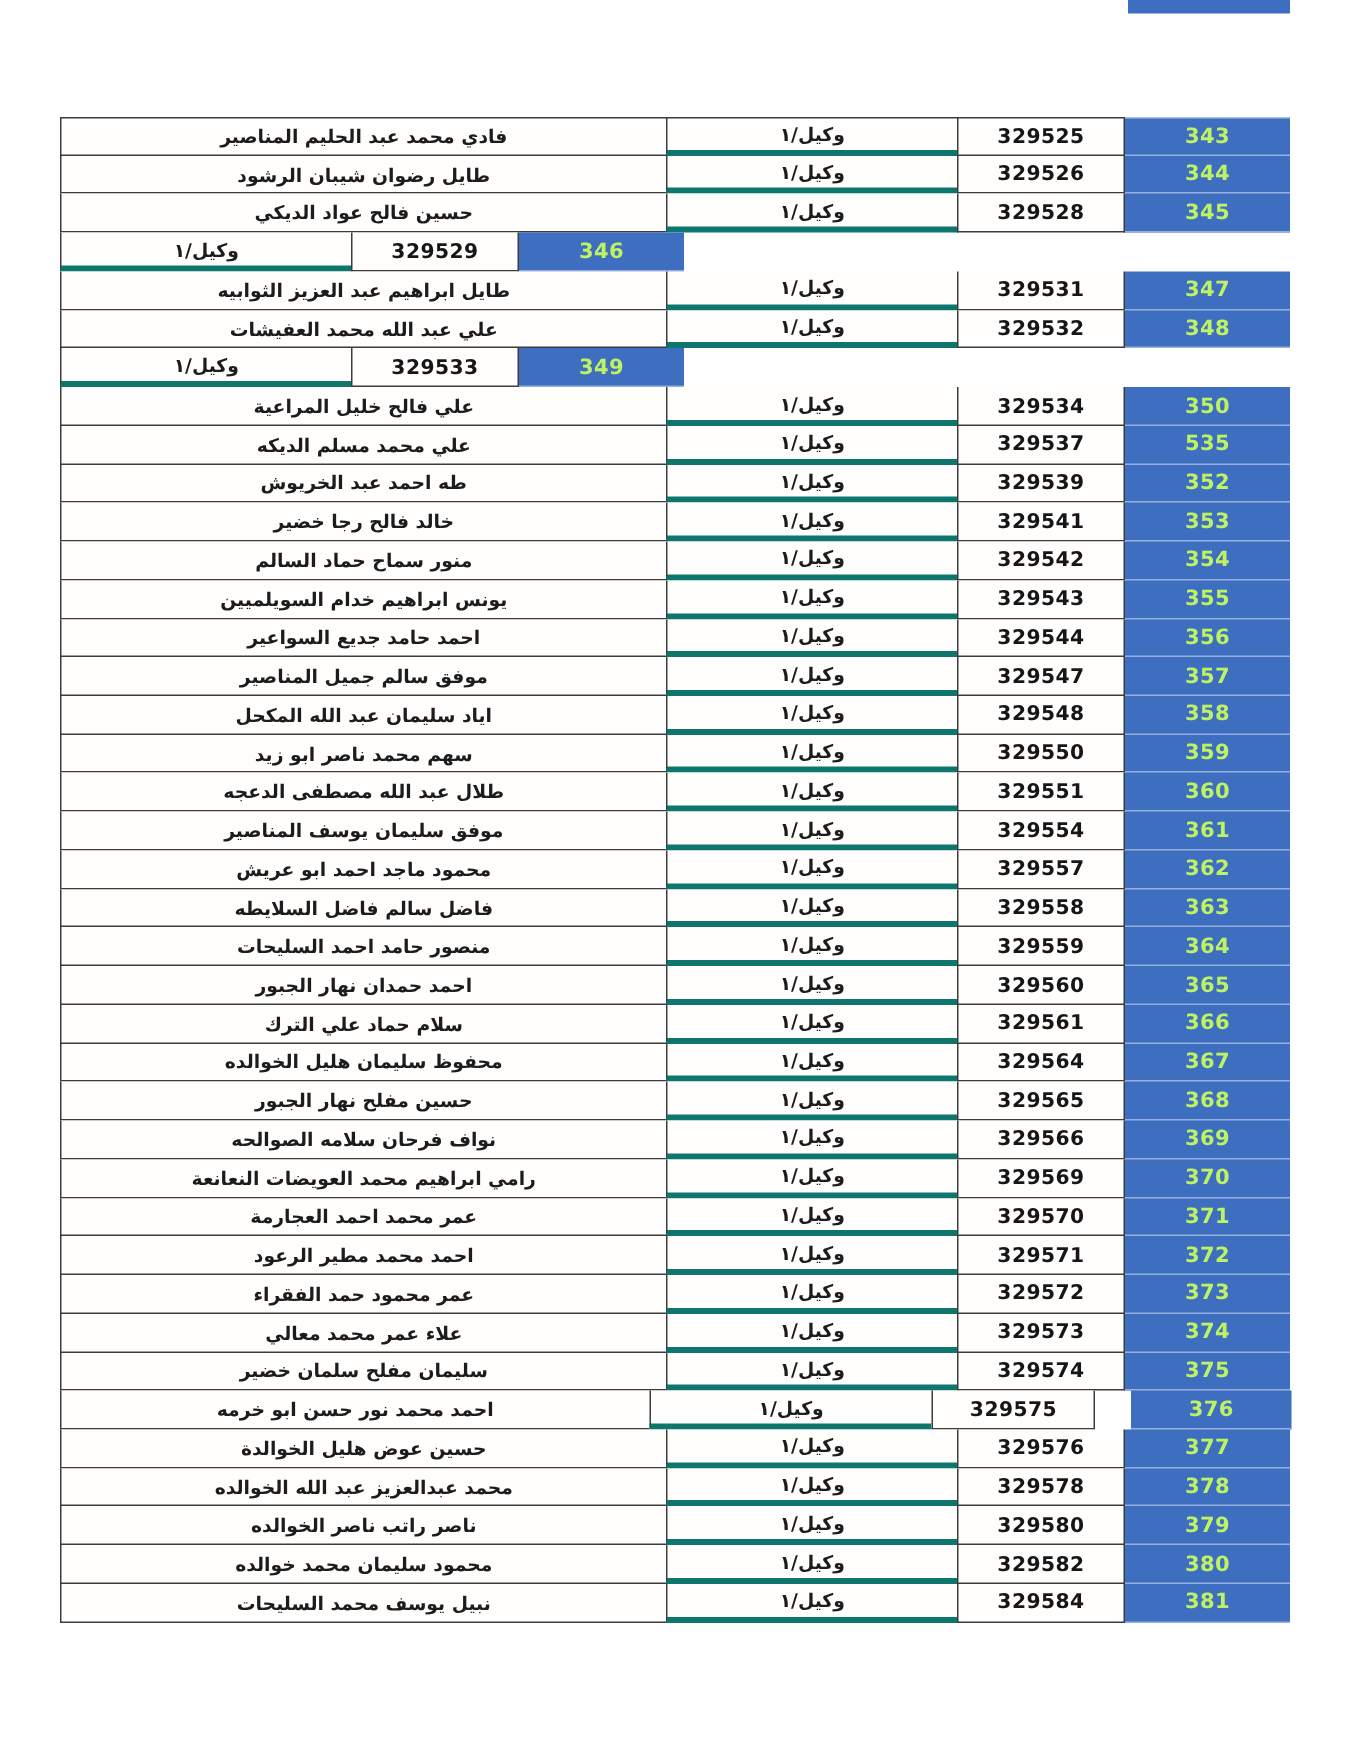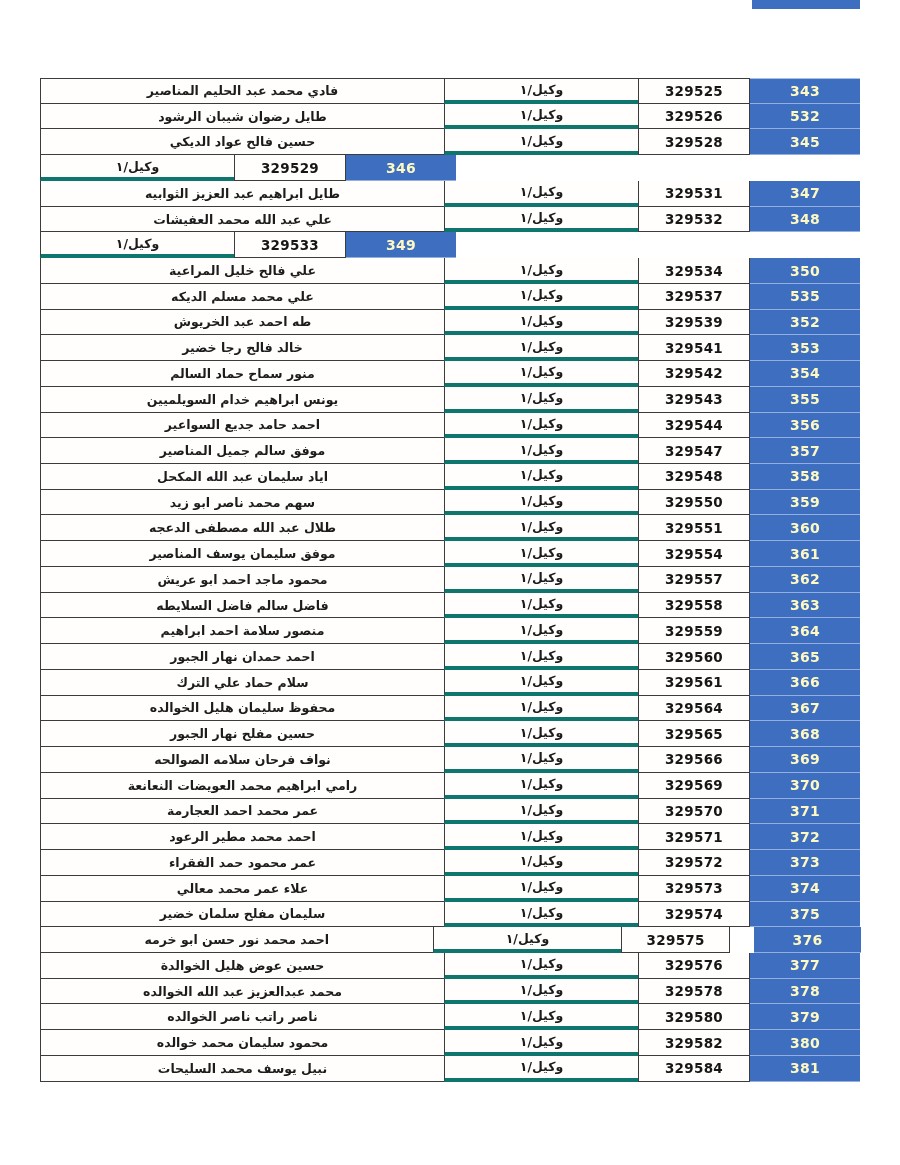--- a/index.html
+++ b/index.html
@@ -56,21 +56,21 @@
     border-left:1px solid #3c3c3c;
     border-right:1px solid #3c3c3c;
     border-bottom:1px solid #3c3c3c;
     background:#fffefd;
     font-weight:bold;font-size:13.5px;color:#161616;
     letter-spacing:0.3px;
   }
   .c-seq{
     width:110px;
     border-bottom:1px solid #94afdd;
-    font-weight:bold;font-size:14px;color:#fef9c3;
+    font-weight:bold;font-size:14px;color:#bef264;
     letter-spacing:0.3px;
   }
   .row.first .c-name,
   .row.first .c-rank,
   .row.first .c-id{
     border-top:1.5px solid #3c3c3c;
   }
   .row.first .c-seq{
     border-top:1.5px solid #a9c0e6;
   }
@@ -84,21 +84,21 @@
       <div class="row first">
         <div class="cell c-name">فادي محمد عبد الحليم المناصير</div>
         <div class="cell c-rank">وكيل/١</div>
         <div class="cell c-id">329525</div>
         <div class="cell c-seq" style="background: rgb(61, 110, 191);">343</div>
       </div>
       <div class="row">
         <div class="cell c-name">طايل رضوان شيبان الرشود</div>
         <div class="cell c-rank">وكيل/١</div>
         <div class="cell c-id">329526</div>
-        <div class="cell c-seq" style="background: rgb(61, 110, 191);">532</div>
+        <div class="cell c-seq" style="background: rgb(61, 110, 191);">344</div>
       </div>
       <div class="row">
         <div class="cell c-name">حسين فالح عواد الديكي</div>
         <div class="cell c-rank">وكيل/١</div>
         <div class="cell c-id">329528</div>
         <div class="cell c-seq" style="background: rgb(61, 110, 191);">345</div>
       </div>
       <div class="row">
         <div class="cell c-rank">وكيل/١</div>
         <div class="cell c-id">329529</div>
@@ -199,21 +199,21 @@
         <div class="cell c-id">329557</div>
         <div class="cell c-seq" style="background: rgb(61, 110, 191);">362</div>
       </div>
       <div class="row">
         <div class="cell c-name">فاضل سالم فاضل السلايطه</div>
         <div class="cell c-rank">وكيل/١</div>
         <div class="cell c-id">329558</div>
         <div class="cell c-seq" style="background: rgb(61, 110, 191);">363</div>
       </div>
       <div class="row">
-        <div class="cell c-name">منصور سلامة احمد ابراهيم</div>
+        <div class="cell c-name">منصور حامد احمد السليحات</div>
         <div class="cell c-rank">وكيل/١</div>
         <div class="cell c-id">329559</div>
         <div class="cell c-seq" style="background: rgb(61, 110, 191);">364</div>
       </div>
       <div class="row">
         <div class="cell c-name">احمد حمدان نهار الجبور</div>
         <div class="cell c-rank">وكيل/١</div>
         <div class="cell c-id">329560</div>
         <div class="cell c-seq" style="background: rgb(61, 110, 191);">365</div>
       </div>

